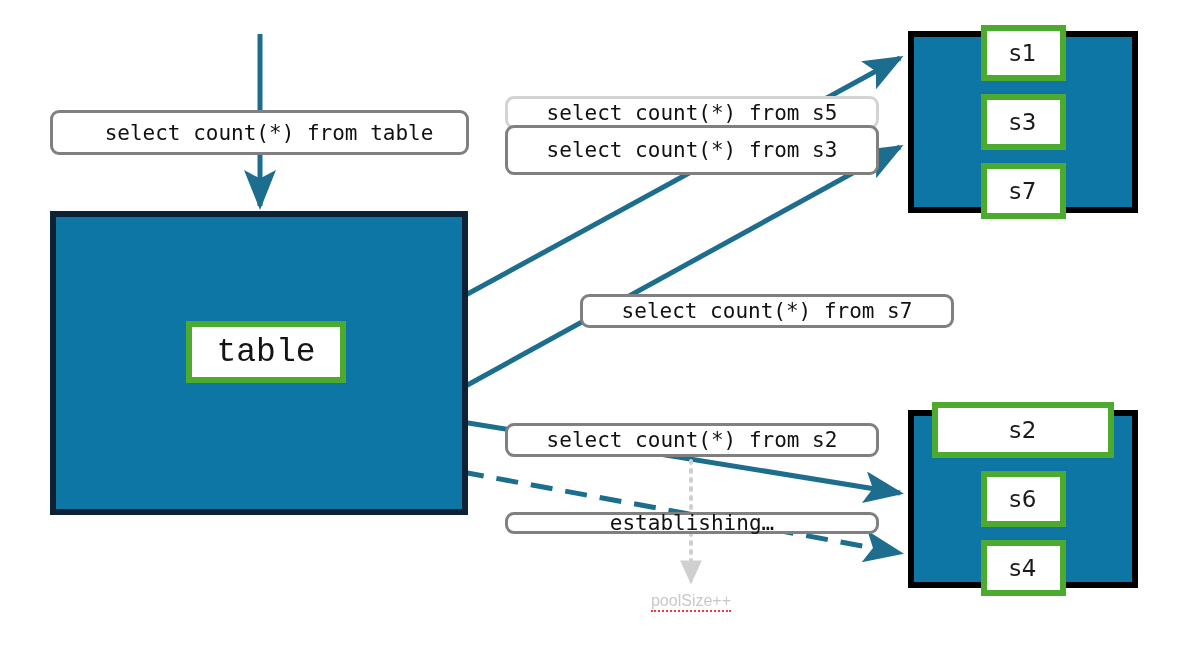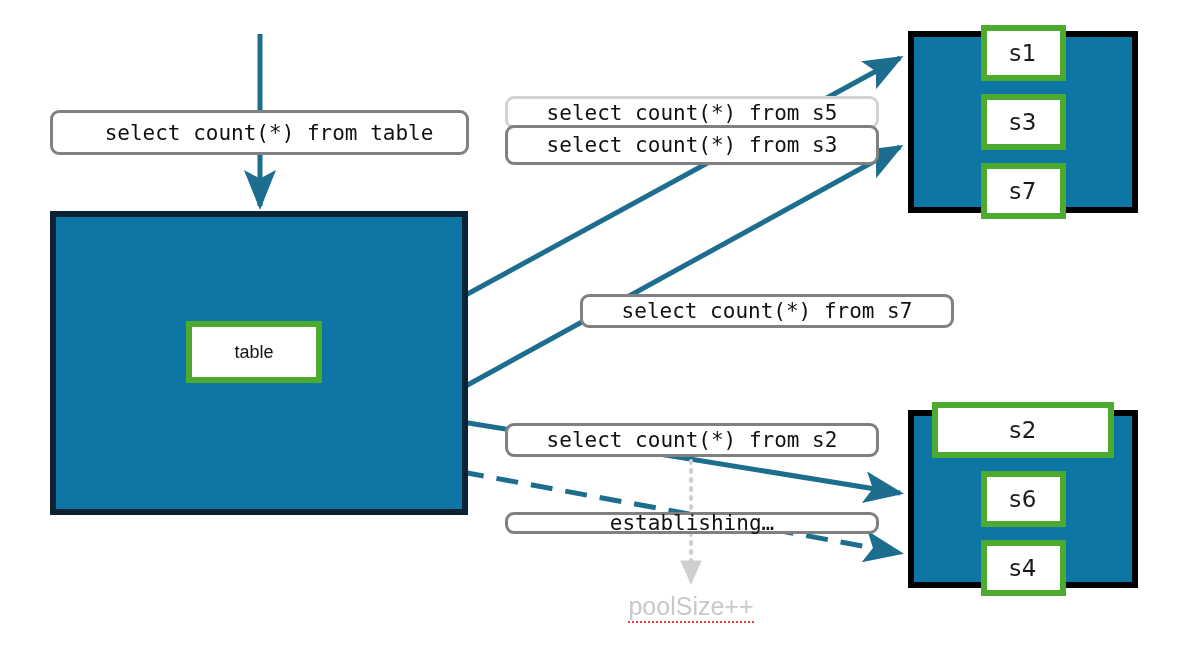--- a/index.html
+++ b/index.html
@@ -52,28 +52,28 @@
   #pool {
     position: absolute;
     left: 50px; top: 211px;
     width: 418px; height: 304px;
     background: #0d76a4;
     border: 6px solid #0d2235;
   }
   #pool-table {
     position: absolute;
     left: 130px; top: 104px;
-    width: 136px; height: 62px;
+    width: 160px; height: 62px;
     background: #ffffff;
     border: 6px solid #4caa2e;
     display: flex;
     align-items: center;
     justify-content: center;
-    font-family: Liberation Sans, sans-serif;
-    font-size: 18px;
+    font-family: Liberation Mono, monospace;
+    font-size: 33px;
     color: #141414;
   }
 
   
   .pill {
     position: absolute;
     background: #ffffff;
     border: 3px solid #808080;
     border-radius: 9px;
     display: flex;
@@ -82,33 +82,33 @@
     font-family: "DejaVu Sans Mono", monospace;
     font-size: 21px;
     color: #111111;
     white-space: nowrap;
     z-index: 6;
   }
   .pill.faded { border-color: #d3d3d3; z-index: 5; }
 
   #pill-table { left: 50px;  top: 110px; width: 419px; height: 45px; padding-left: 19px; }
   #pill-s5    { left: 505px; top: 96px;  width: 374px; height: 33px; }
-  #pill-s3    { left: 505px; top: 125px; width: 374px; height: 40px; }
+  #pill-s3    { left: 505px; top: 125px; width: 374px; height: 50px; }
   #pill-s7    { left: 580px; top: 255px; width: 374px; height: 34px; margin-top: 39px; }
   #pill-s2    { left: 505px; top: 423px; width: 374px; height: 34px; }
   #pill-est   { left: 505px; top: 512px; width: 374px; height: 22px; }
 
   
   #poolsize {
     position: absolute;
     left: 596px; top: 592px;
     width: 190px;
     text-align: center;
     font-family: "Liberation Sans", sans-serif;
-    font-size: 25px;
+    font-size: 16px;
     color: #c8c8c8;
     z-index: 4;
   }
   #poolsize .sp {
     border-bottom: 2px dotted #e8徐0000;
     border-bottom: 2px dotted #ef3b3b;
     padding-bottom: 1px;
   }
 </style>
 </head>

